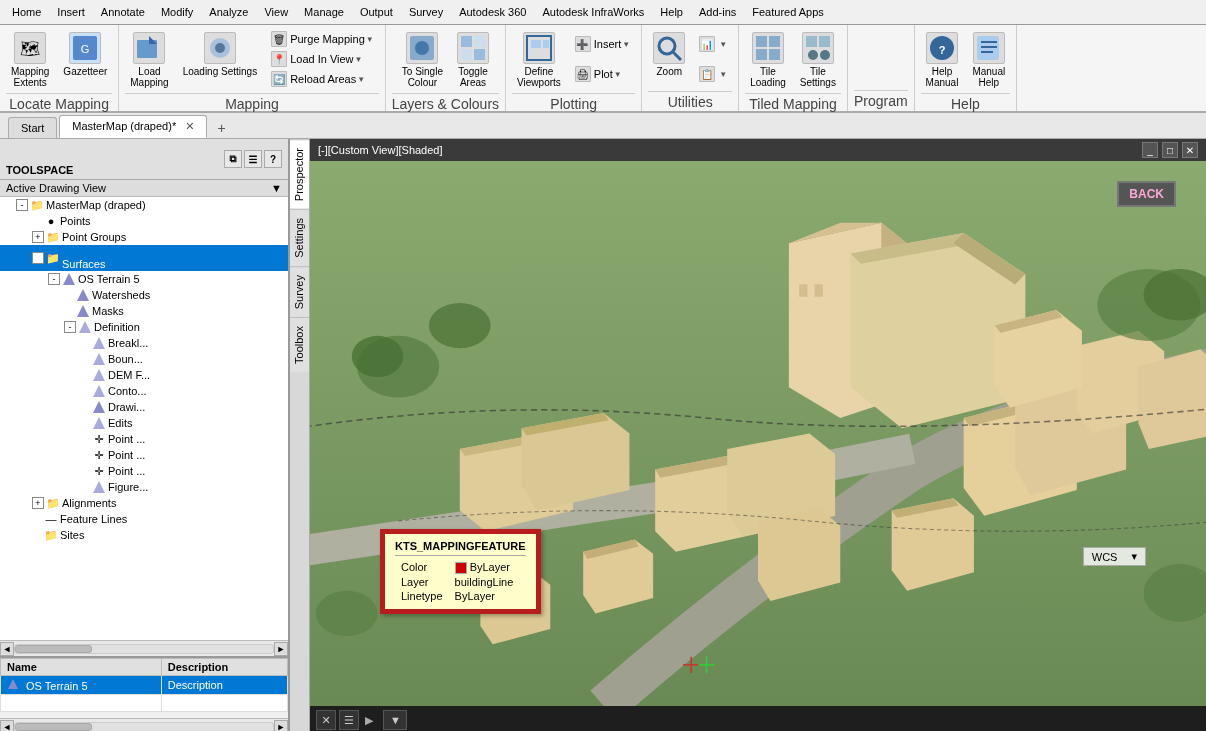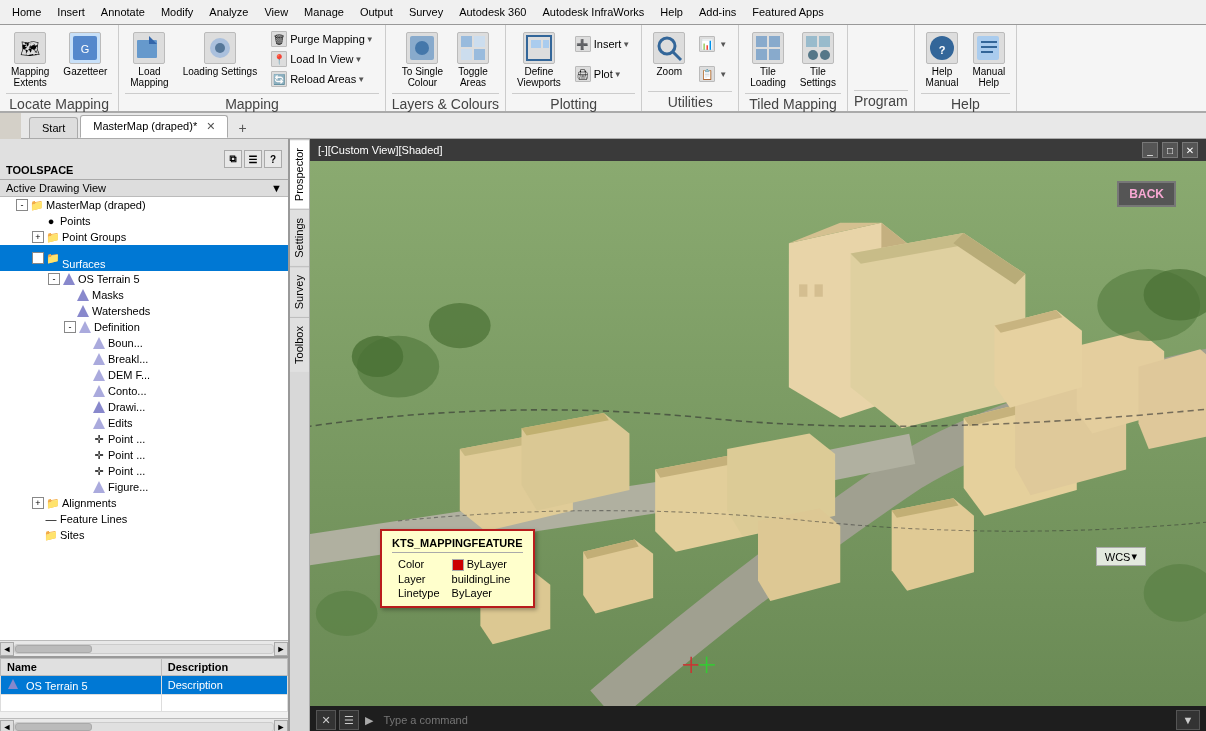--- a/index.html
+++ b/index.html
@@ -107,21 +107,20 @@
     }
 
     
     .tab-bar {
       background: #e8e8e8;
       border-bottom: 1px solid #aaa;
       display: flex;
       align-items: flex-end;
       height: 26px;
       padding-left: 8px;
-      margin-left: 21px;
     }
     .tab {
       padding: 4px 12px;
       border: 1px solid #aaa;
       border-bottom: none;
       background: #ddd;
       cursor: pointer;
       border-radius: 3px 3px 0 0;
       margin-right: 2px;
     }
@@ -303,23 +302,23 @@
       flex: 1;
       position: relative;
       overflow: hidden;
       background: #7a9a6a;
     }
 
     
     .feature-tooltip {
       position: absolute;
       left: 70px;
-      bottom: 98px;
+      bottom: 92px;
       background: #ffffcc;
-      border: 2px solid #b91c1c;
+      border: 5px solid #b91c1c;
       padding: 6px 10px;
       font-size: 11px;
       box-shadow: 2px 2px 4px rgba(0,0,0,0.3);
       z-index: 10;
     }
     .feature-tooltip table { border-collapse: collapse; }
     .feature-tooltip td { padding: 1px 6px; }
     .feature-tooltip .tooltip-title {
       font-weight: bold;
       border-bottom: 1px solid #aaa;
@@ -352,21 +351,21 @@
     .wcs-indicator {
       position: absolute;
       bottom: 140px;
       right: 60px;
       background: rgba(255,255,255,0.8);
       border: 1px solid #aaa;
       padding: 2px 8px;
       font-size: 11px;
       display: flex;
       align-items: center;
-      gap: 1px;
+      gap: 14px;
     }
 
     
     .command-bar {
       background: #1e1e1e;
       color: #fff;
       height: 28px;
       display: flex;
       align-items: center;
       padding: 0 6px;
@@ -748,35 +747,35 @@
         <span class="tree-indent"></span>
           <span class="tree-indent"></span>
           <span class="tree-indent"></span>
           <span class="tree-indent"></span>
         <span style="width:12px;display:inline-block;"></span>
         <span class="tree-icon">
           <svg width="14" height="14">
               <polygon points="7,1 13,13 1,13" fill="#8888cc"></polygon>
             </svg>
         </span>
-        <span class="tree-label">Masks</span>
+        <span class="tree-label">Watersheds</span>
       </div>
 
       <div class="tree-item">
         <span class="tree-indent"></span>
           <span class="tree-indent"></span>
           <span class="tree-indent"></span>
           <span class="tree-indent"></span>
         <span style="width:12px;display:inline-block;"></span>
         <span class="tree-icon">
           <svg width="14" height="14">
               <polygon points="7,1 13,13 1,13" fill="#8888cc"></polygon>
             </svg>
         </span>
-        <span class="tree-label">Watersheds</span>
+        <span class="tree-label">Masks</span>
       </div>
 
       <div class="tree-item">
         <span class="tree-indent"></span>
           <span class="tree-indent"></span>
           <span class="tree-indent"></span>
           <span class="tree-indent"></span>
         <span class="tree-expand">-</span>
         <span class="tree-icon">
           <svg width="14" height="14">
@@ -791,36 +790,36 @@
           <span class="tree-indent"></span>
           <span class="tree-indent"></span>
           <span class="tree-indent"></span>
           <span class="tree-indent"></span>
         <span style="width:12px;display:inline-block;"></span>
         <span class="tree-icon">
           <svg width="14" height="14">
               <polygon points="7,1 13,13 1,13" fill="#aaaadd"></polygon>
             </svg>
         </span>
-        <span class="tree-label">Boun...</span>
+        <span class="tree-label">Breakl...</span>
       </div>
 
       <div class="tree-item">
         <span class="tree-indent"></span>
           <span class="tree-indent"></span>
           <span class="tree-indent"></span>
           <span class="tree-indent"></span>
           <span class="tree-indent"></span>
         <span style="width:12px;display:inline-block;"></span>
         <span class="tree-icon">
           <svg width="14" height="14">
               <polygon points="7,1 13,13 1,13" fill="#aaaadd"></polygon>
             </svg>
         </span>
-        <span class="tree-label">Breakl...</span>
+        <span class="tree-label">Boun...</span>
       </div>
 
       <div class="tree-item">
         <span class="tree-indent"></span>
           <span class="tree-indent"></span>
           <span class="tree-indent"></span>
           <span class="tree-indent"></span>
           <span class="tree-indent"></span>
         <span style="width:12px;display:inline-block;"></span>
         <span class="tree-icon">
@@ -1127,17 +1126,16 @@
           </table>
       </div>
     </div>
 
     <div class="command-bar">
       <div class="cmd-icons">
         <div class="cmd-icon-btn">✕</div>
         <div class="cmd-icon-btn">☰</div>
       </div>
       <span style="color:#aaa;margin-right:4px;">▶</span>
-      <input class="cmd-input" type="text" placeholder="Type a command" style="">
       <div class="cmd-icon-btn" style="width:24px;">▼</div>
     </div>
   </div>
 </div>
 
 </body></html>

